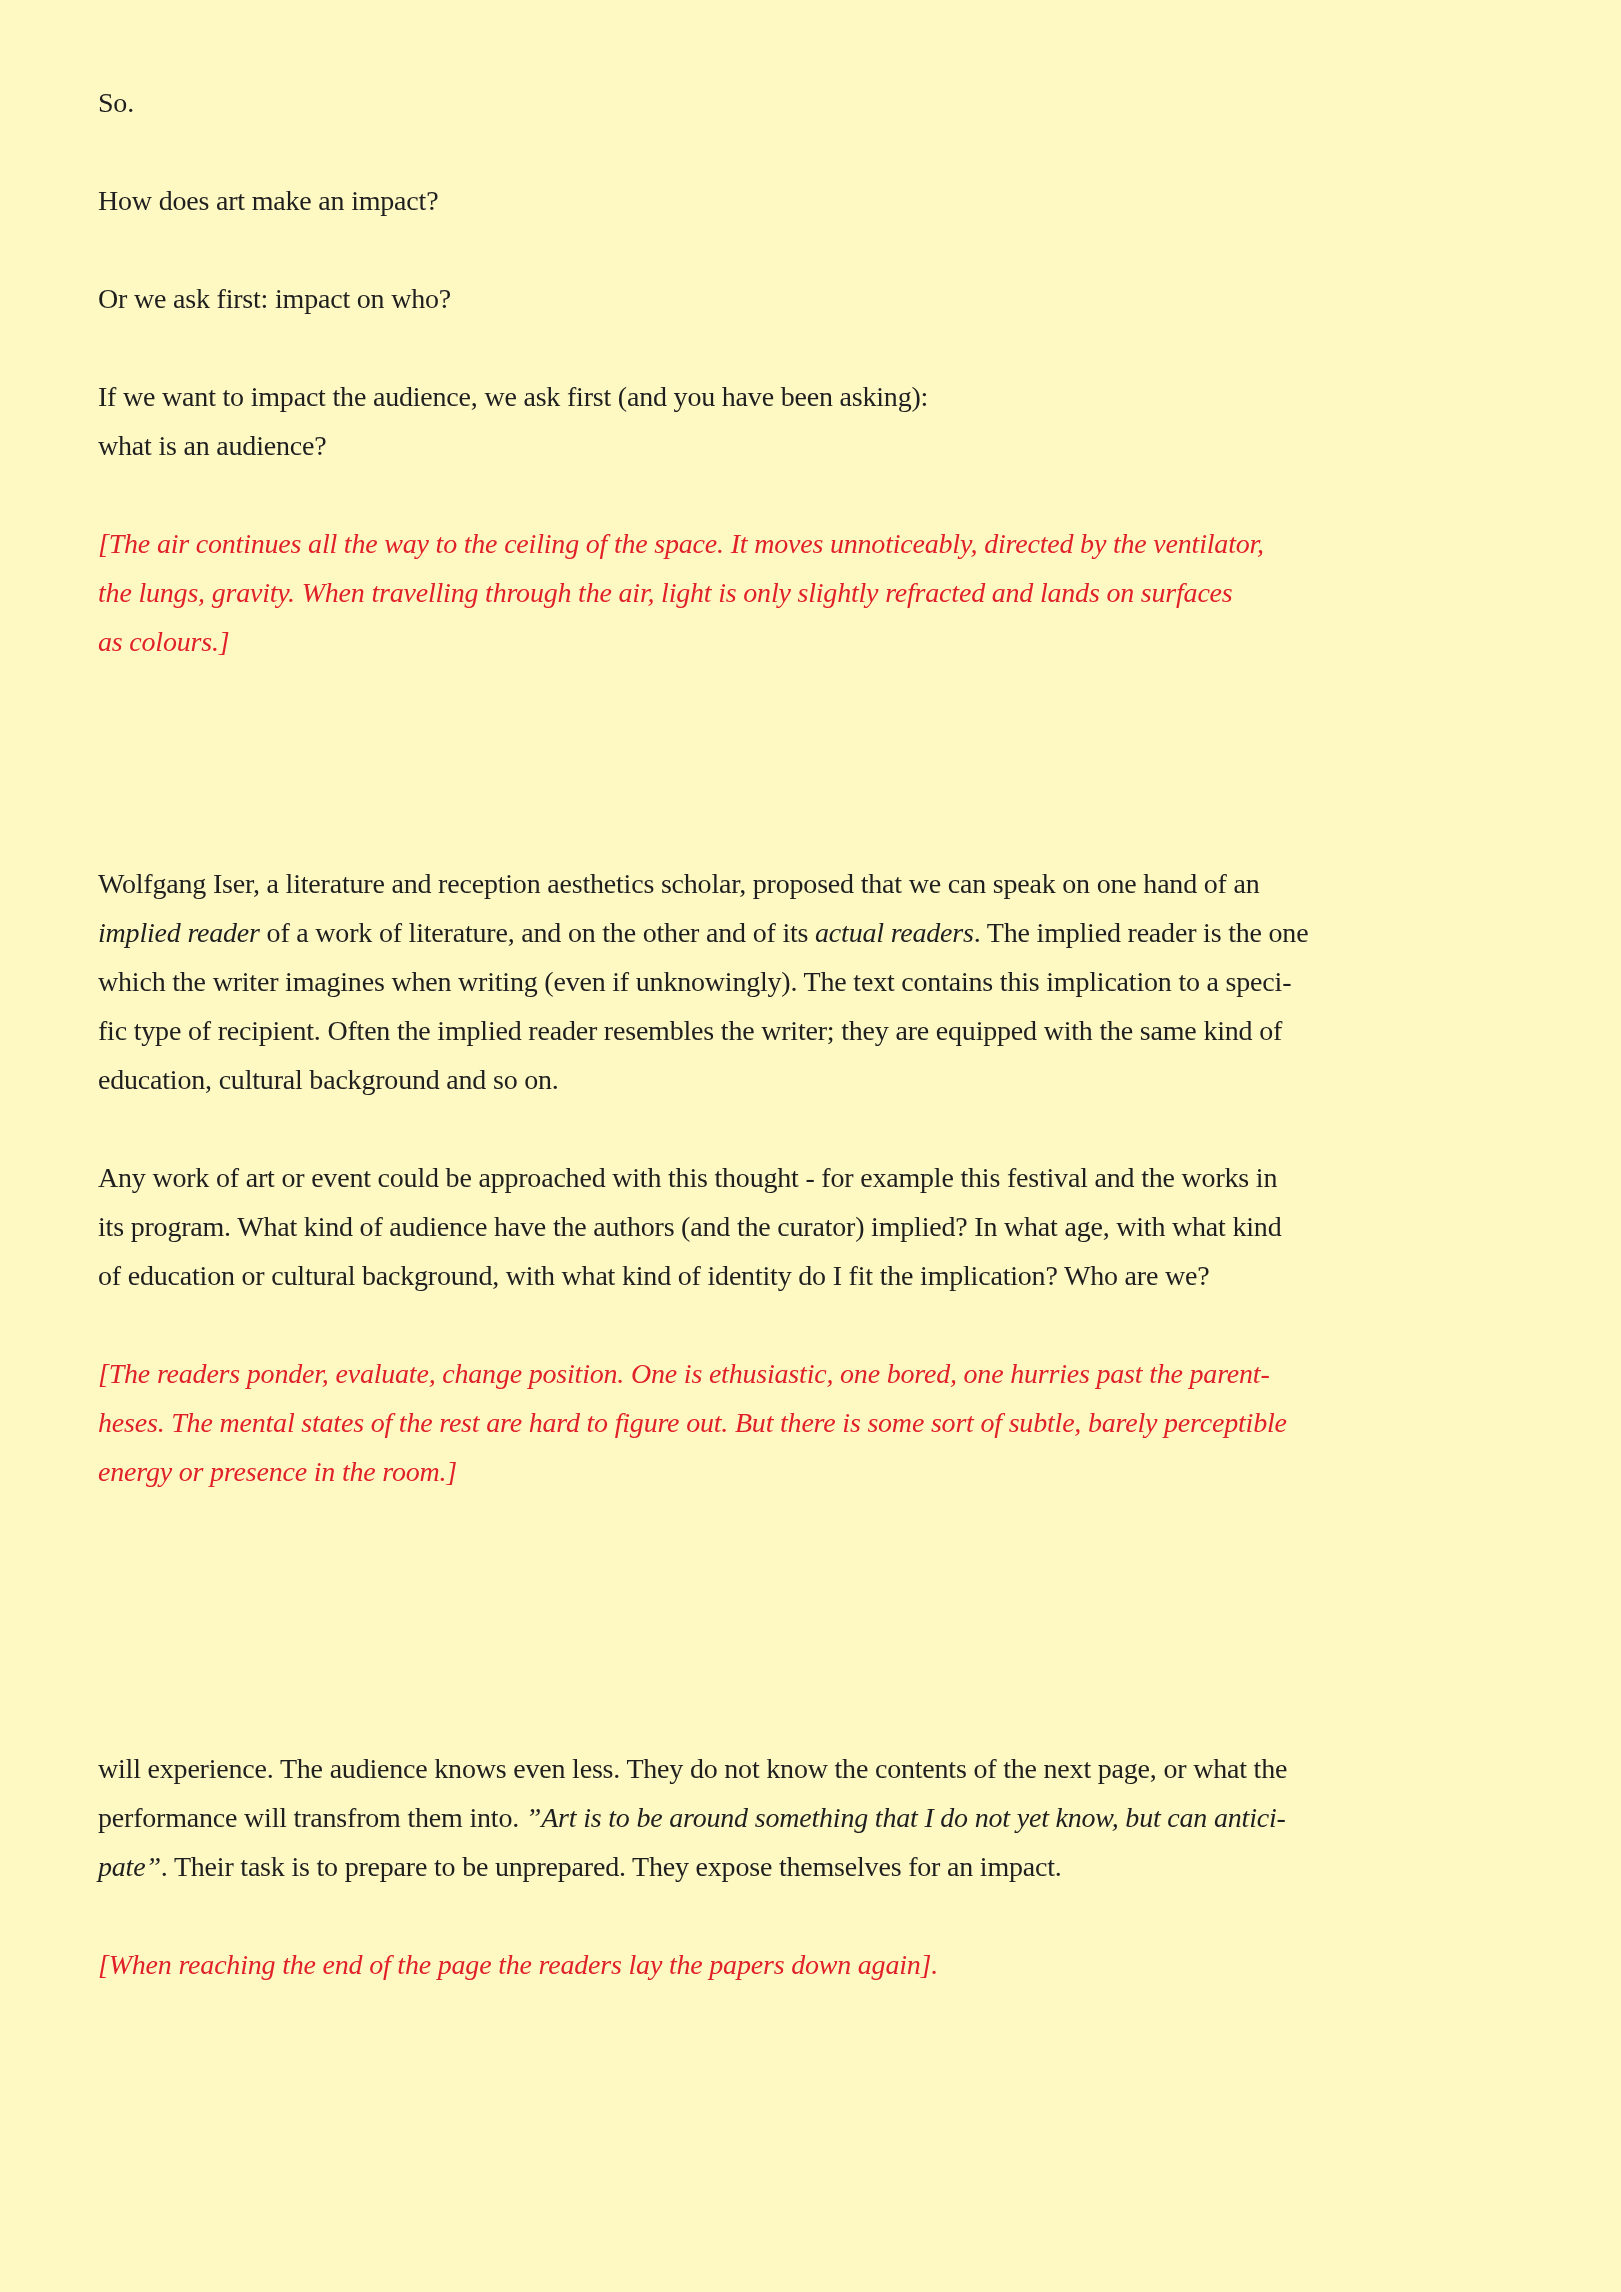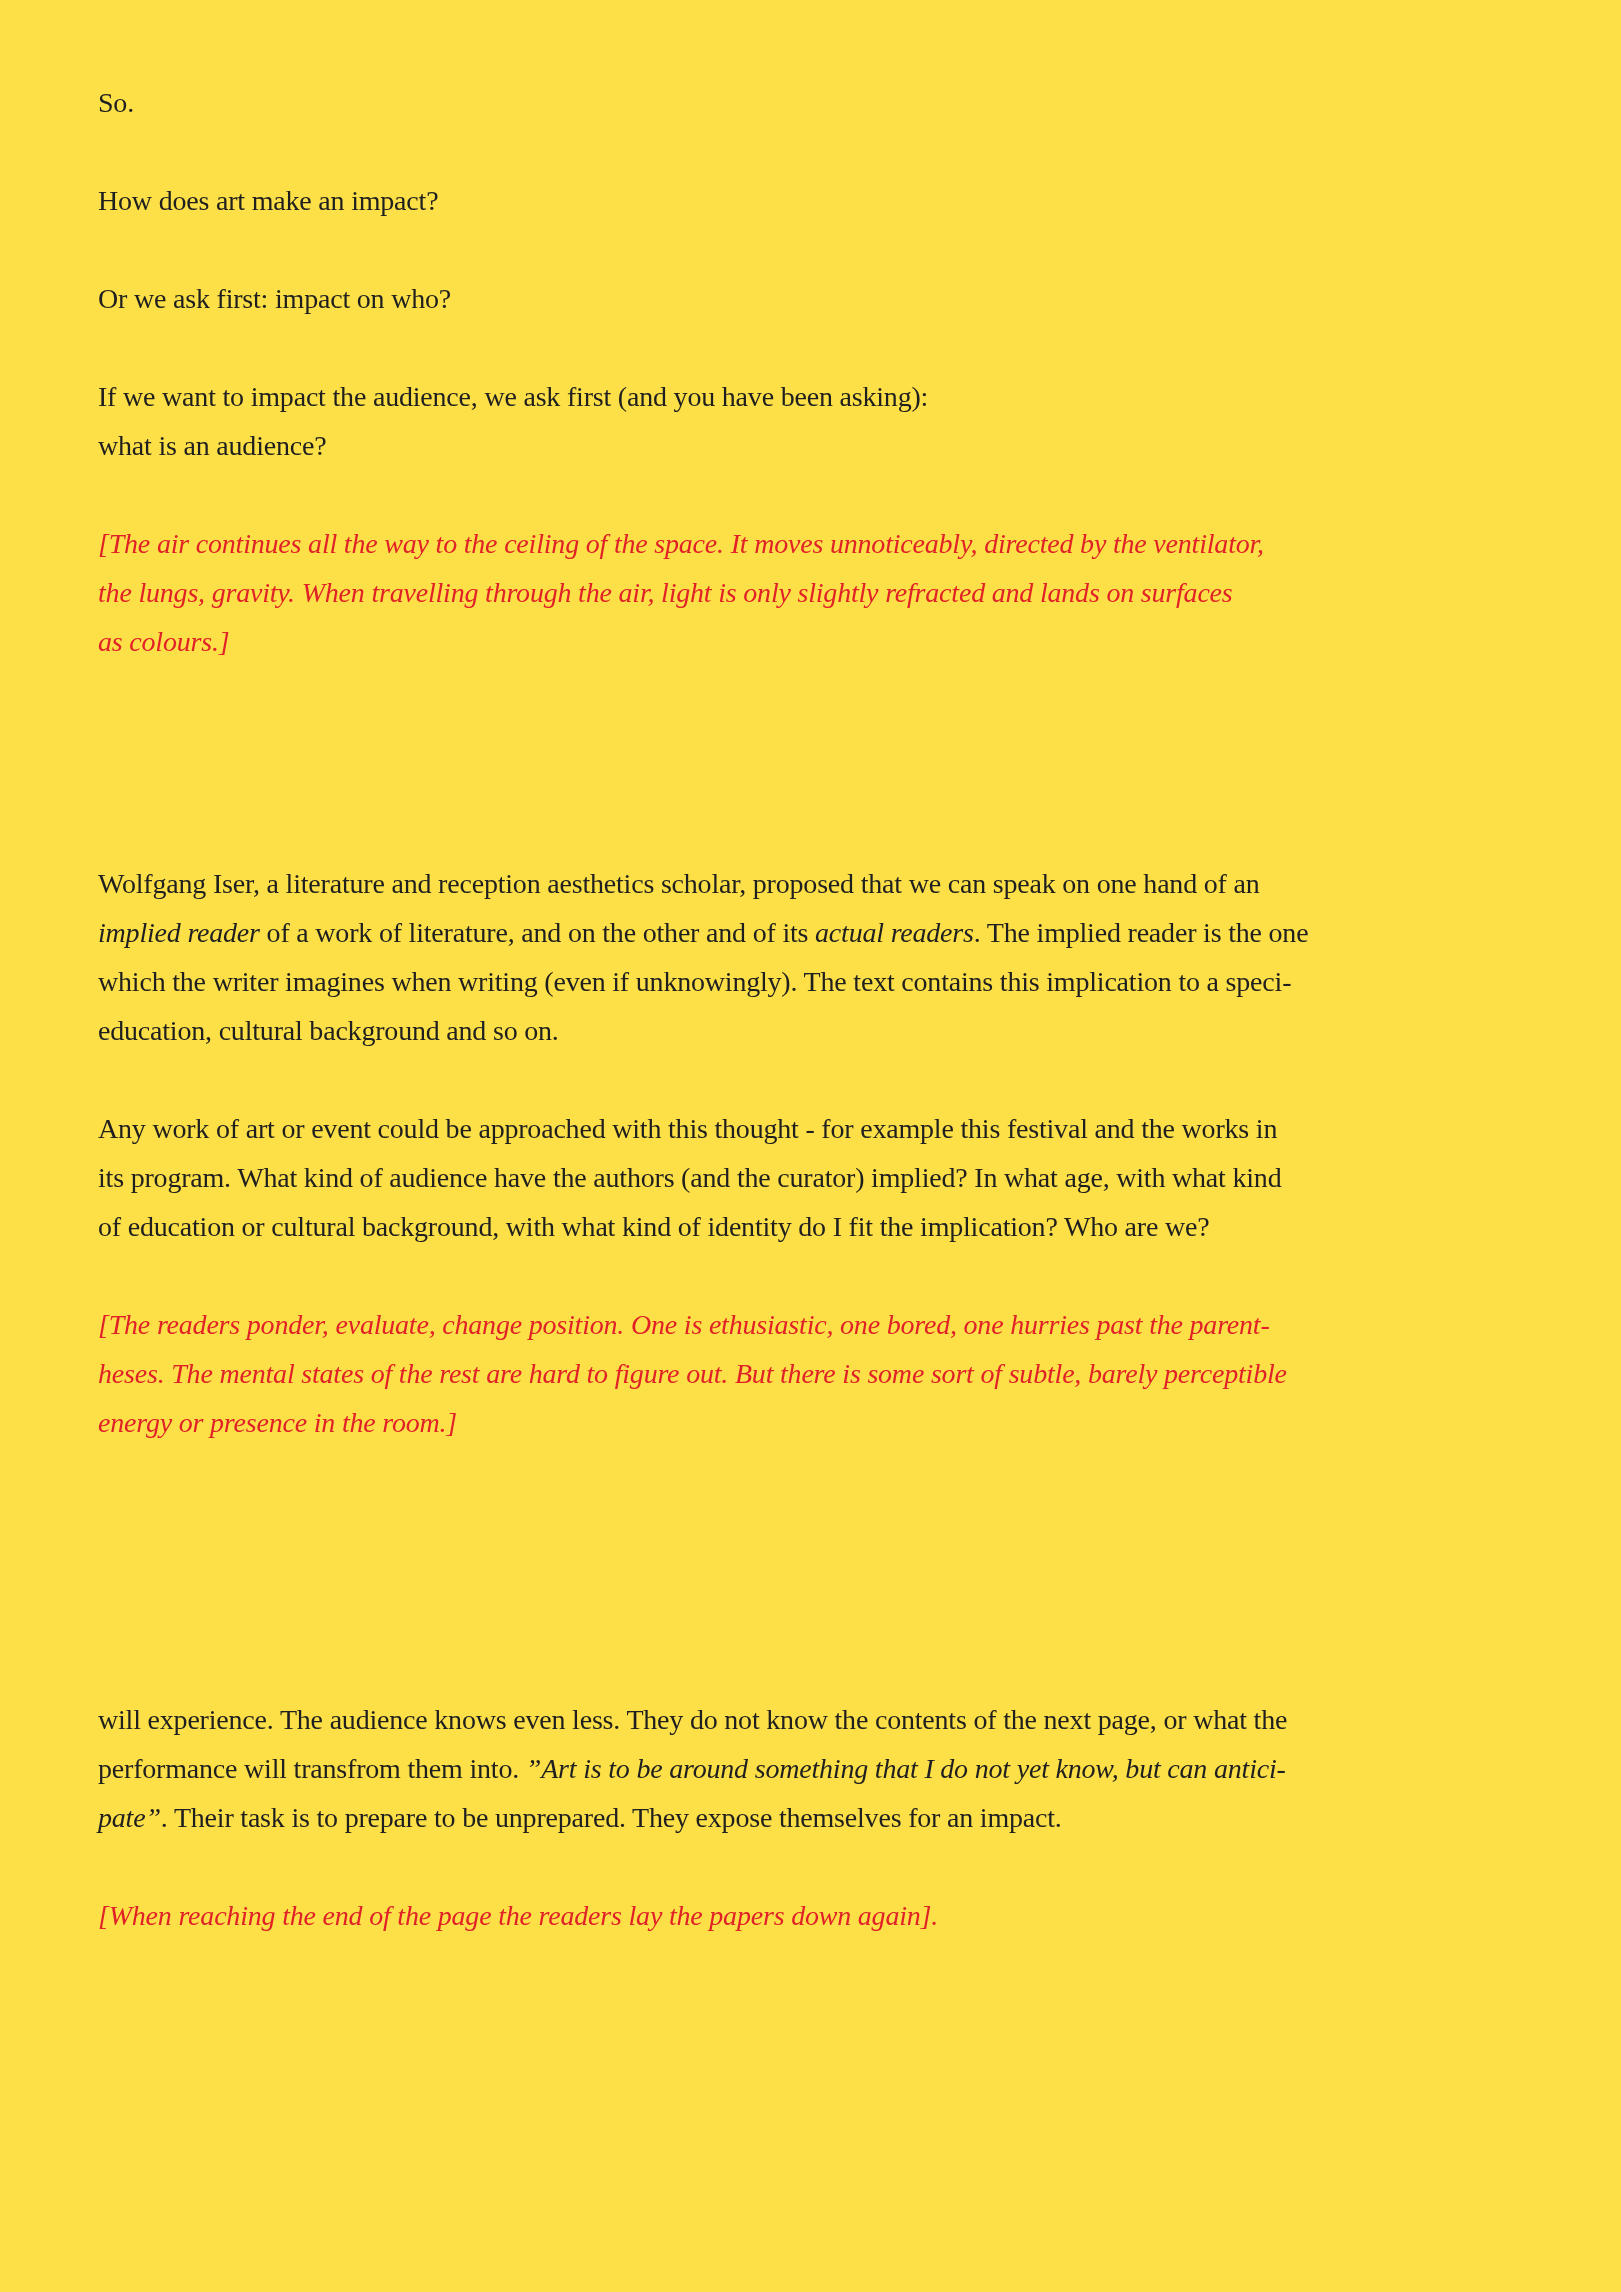--- a/index.html
+++ b/index.html
@@ -4,21 +4,21 @@
 <style>
   html, body {
     margin: 0;
     padding: 0;
     background: #ffffff;
   }
   .page {
     position: relative;
     width: 1621px;
     height: 2293px;
-    background: #fde047;
+    background: #fef9c3;
     box-sizing: border-box;
     padding: 78px 88px 9px 98px;
     font-family: "Liberation Serif", "DejaVu Serif", serif;
     font-size: 28px;
     line-height: 49px;
     color: #1f1f1f;
     letter-spacing: -0.2px;
     overflow: hidden;
   }
   .block { white-space: normal; }
@@ -52,20 +52,21 @@
       </div>
       <div class="block red">
         <div class="line"><span>[The air continues all the way to the ceiling of the space. It moves unnoticeably, directed by the ventilator,</span></div>
         <div class="line"><span>the lungs, gravity. When travelling through the air, light is only slightly refracted and lands on surfaces</span></div>
         <div class="line"><span>as colours.]</span></div>
       </div>
       <div class="block gap-xl">
         <div class="line"><span>Wolfgang Iser, a literature and reception aesthetics scholar, proposed that we can speak on one hand of an</span></div>
         <div class="line"><span class="it">implied reader</span><span> of a work of literature, and on the other and of its </span><span class="it">actual readers</span><span>. The implied reader is the one</span></div>
         <div class="line"><span>which the writer imagines when writing (even if unknowingly). The text contains this implication to a speci-</span></div>
+        <div class="line"><span>fic type of recipient. Often the implied reader resembles the writer; they are equipped with the same kind of</span></div>
         <div class="line"><span>education, cultural background and so on.</span></div>
       </div>
       <div class="block">
         <div class="line"><span>Any work of art or event could be approached with this thought - for example this festival and the works in</span></div>
         <div class="line"><span>its program. What kind of audience have the authors (and the curator) implied? In what age, with what kind</span></div>
         <div class="line"><span>of education or cultural background, with what kind of identity do I fit the implication? Who are we?</span></div>
       </div>
       <div class="block red">
         <div class="line"><span>[The readers ponder, evaluate, change position. One is ethusiastic, one bored, one hurries past the parent-</span></div>
         <div class="line"><span>heses. The mental states of the rest are hard to figure out. But there is some sort of subtle, barely perceptible</span></div>

